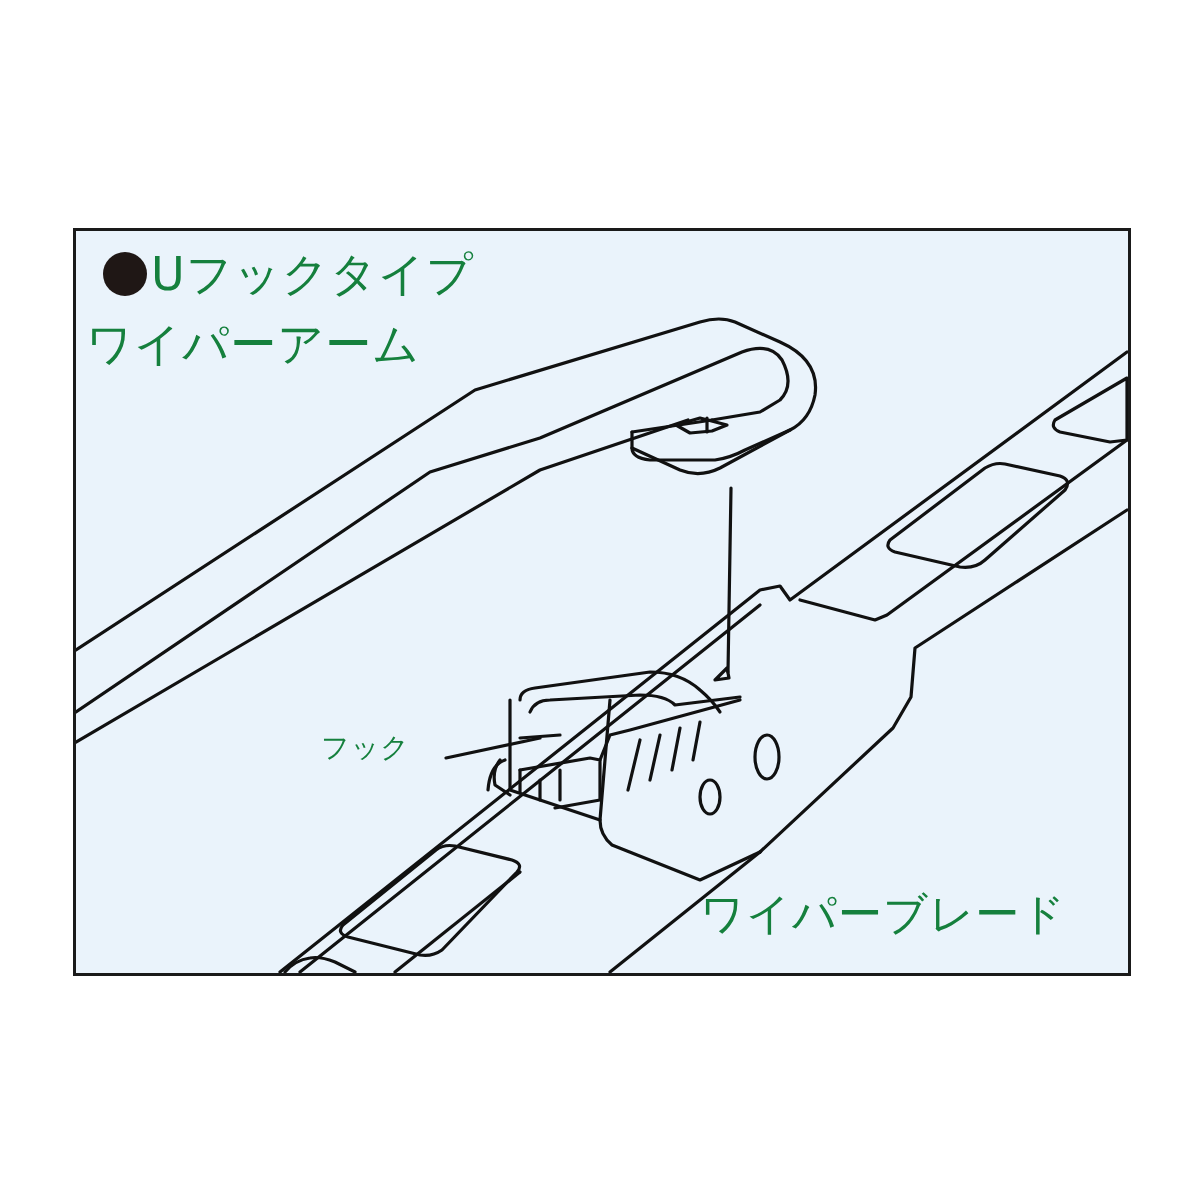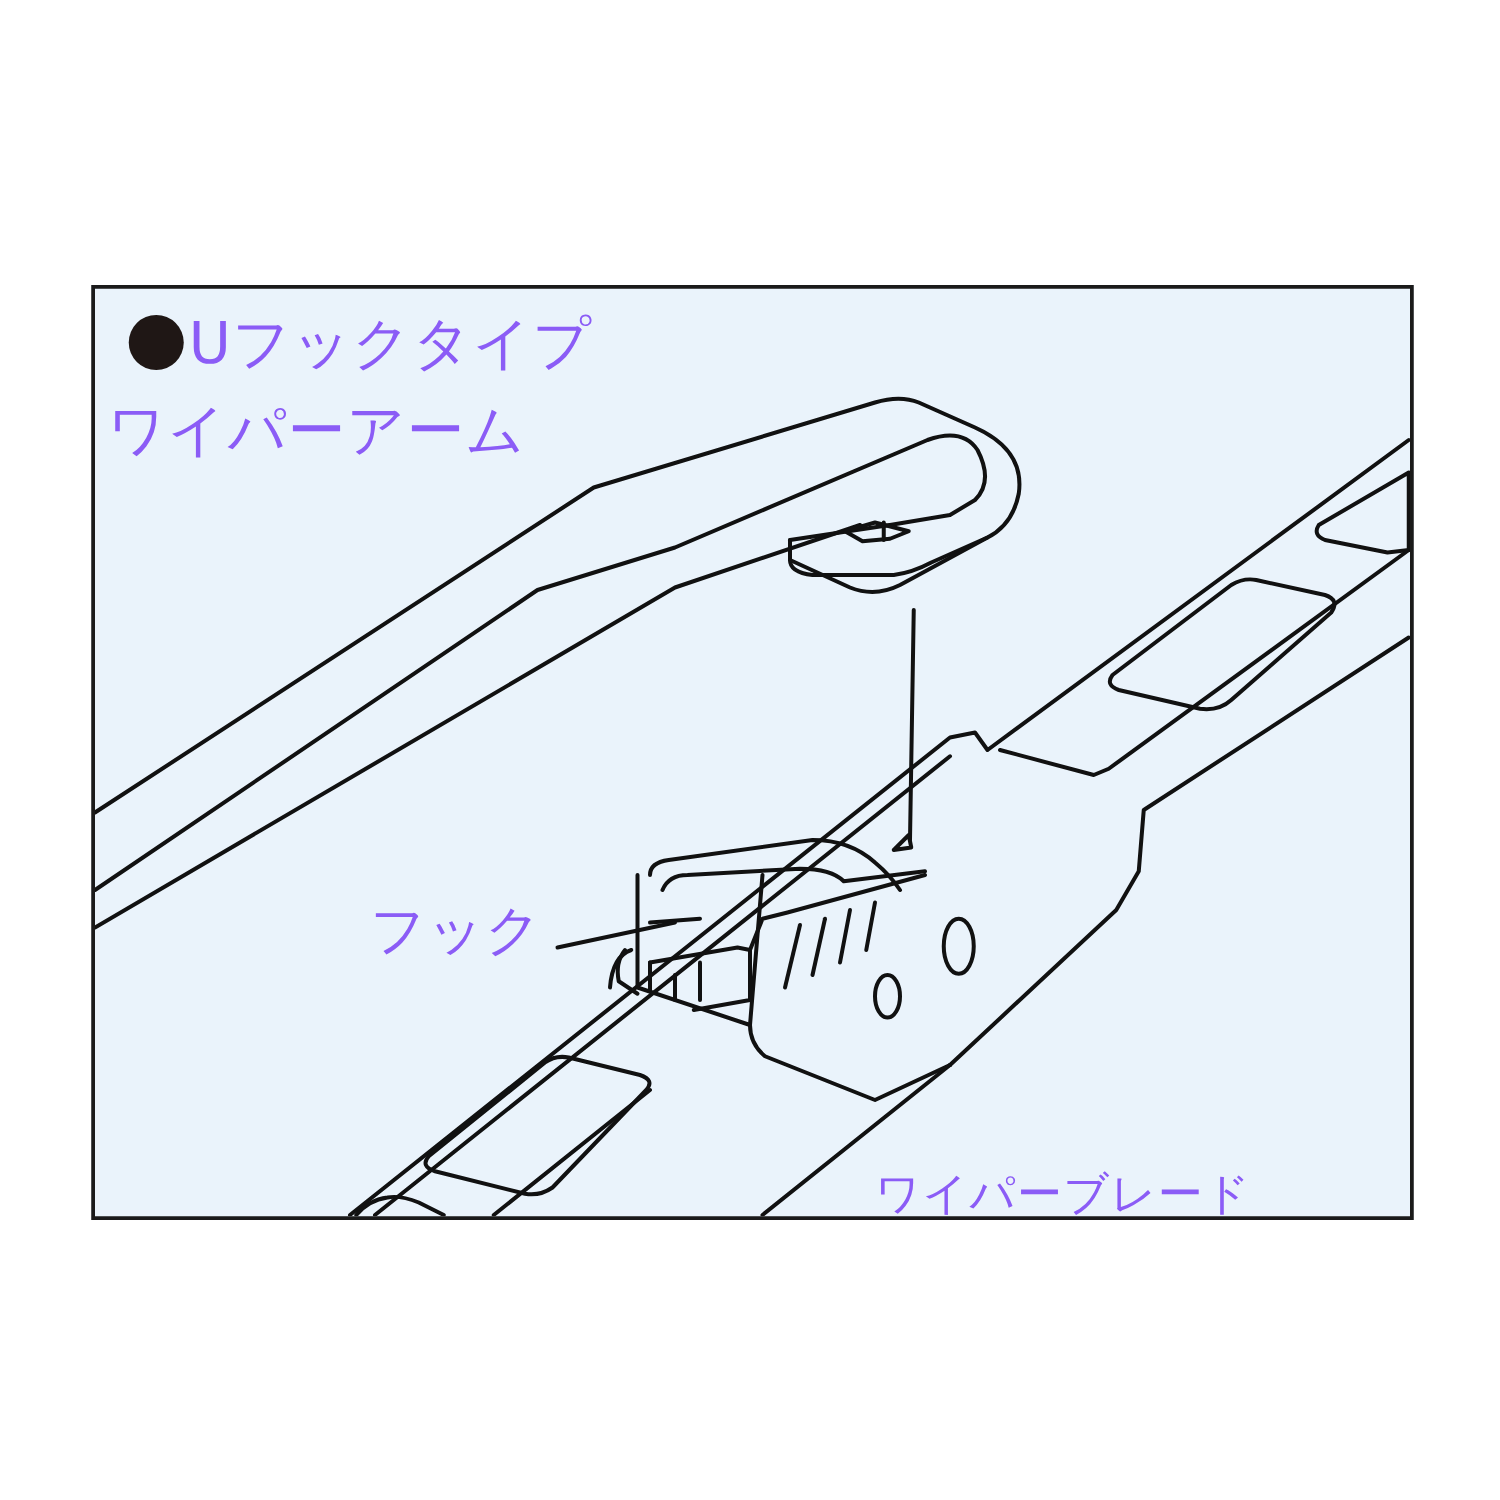--- a/index.html
+++ b/index.html
@@ -4,31 +4,31 @@
   <style>
     html, body { margin: 0; padding: 0; background: #ffffff; }
     body { width: 1200px; height: 1200px; position: relative; overflow: hidden; }
     .frame {
       position: absolute; left: 73px; top: 228px; width: 1052px; height: 742px;
       border: 3px solid #1a1a1a; background: #eaf3fb; box-sizing: content-box; overflow: hidden;
     }
     .drawing { position: absolute; left: -76px; top: -231px; width: 1200px; height: 1200px; }
     .drawing path, .drawing line, .drawing ellipse, .drawing polyline, .drawing rect { fill: none; stroke: #111; stroke-width: 3.2; stroke-linejoin: round; stroke-linecap: round; }
     .label {
-      position: absolute; font-family: "DejaVu Sans", sans-serif; color: #8b5cf6;
+      position: absolute; font-family: "DejaVu Sans", sans-serif; color: #15803d;
       white-space: nowrap; letter-spacing: 1px;
     }
     .title-line1 { left: 103px; top: 246px; font-size: 46px; line-height: 56px; }
     .title-line2 { left: 86px; top: 316px; font-size: 46px; line-height: 56px; }
     .bullet {
       display: inline-block; width: 44px; height: 44px; border-radius: 50%;
       background: #1f1715; vertical-align: -6px; margin-right: 4px;
     }
-    .hook-label { left: 296px; top: 722px; font-size: 44px; line-height: 52px; font-family: Liberation Mono, monospace; }
-    .blade-label { left: 700px; top: 928px; font-size: 36px; line-height: 56px; }
+    .hook-label { left: 321px; top: 722px; font-size: 28px; line-height: 52px; }
+    .blade-label { left: 700px; top: 886px; font-size: 44px; line-height: 56px; }
   </style>
 </head>
 <body>
 
 <div class="frame">
   <svg class="drawing" viewBox="0 0 1200 1200">
 
     <g>
       <path d="M76 650 L475 390 L700 322 Q720 316 735 322 L780 342 Q820 360 815 395 Q810 420 790 430 L745 450 Q730 458 715 460 L650 460 Q632 458 632 448 L632 432"></path>
       <path d="M76 712 L430 472 L540 438 L742 352 Q770 342 782 360 Q795 385 780 400 L760 412 L712 420"></path>

